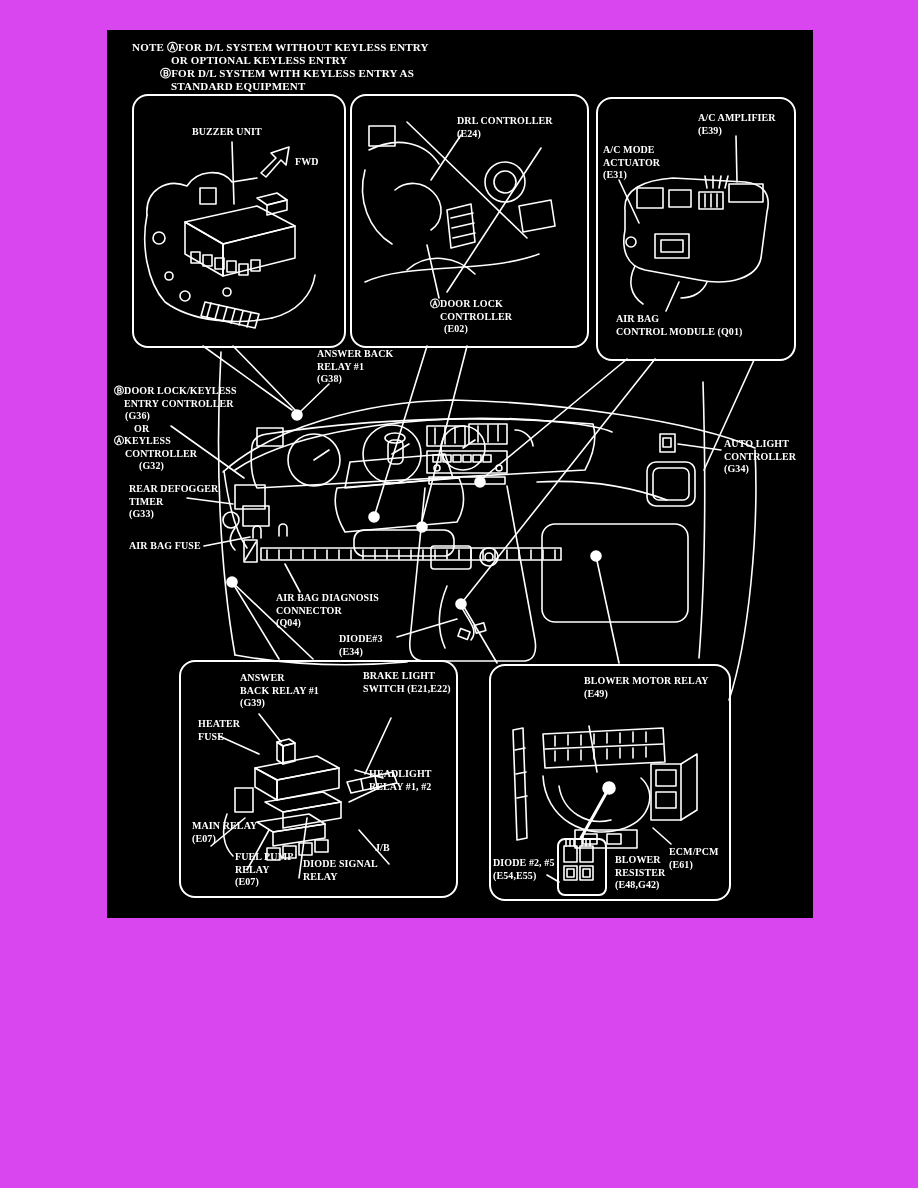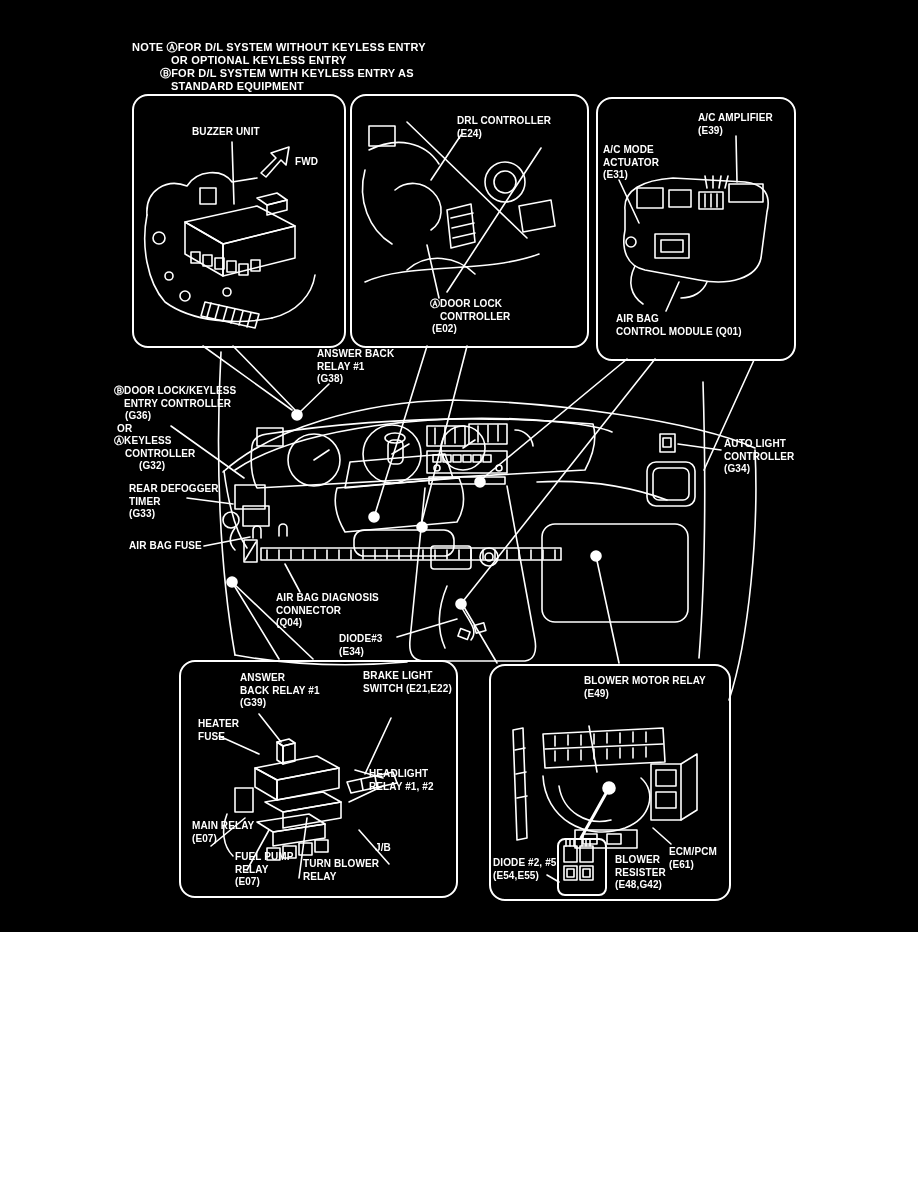--- a/index.html
+++ b/index.html
@@ -1,17 +1,17 @@
 <!DOCTYPE html>
 <html><head>
 <meta charset="utf-8">
 <style>
   html,body{margin:0;padding:0;background:#ffffff;}
-  #page{position:relative;width:918px;height:932px;background:#000000;overflow:hidden;
-        font-family:Liberation Sans, sans-serif;}
+  #page{position:relative;width:918px;height:1188px;background:#d946ef;overflow:hidden;
+        font-family:Liberation Serif, serif;}
   #figure{position:absolute;left:107px;top:30px;width:706px;height:888px;background:#000000;}
   .note-line{position:absolute;color:#fff;font-weight:bold;font-size:11px;line-height:13px;white-space:nowrap;letter-spacing:.2px;}
   .box{position:absolute;border:2px solid #ffffff;border-radius:16px;background:transparent;}
   .inset{position:absolute;border:2px solid #ffffff;border-radius:8px;background:transparent;}
   .lbl{position:absolute;color:#ffffff;font-weight:bold;font-size:10px;line-height:12.5px;white-space:nowrap;letter-spacing:.1px;}
   svg{position:absolute;left:0;top:0;pointer-events:none;}
 </style>
 </head>
 <body>
 
@@ -266,21 +266,21 @@
   <div class="lbl" style="left:85px;top:96px">BUZZER UNIT</div>
   <div class="lbl" style="left:188px;top:126px">FWD</div>
 
   <div class="lbl" style="left:350px;top:85px">
     <div>DRL CONTROLLER</div>
     <div>(E24)</div>
   </div>
   <div class="lbl" style="left:323px;top:268px">
     <div>ⒶDOOR LOCK</div>
     <div style="margin-left:10px">CONTROLLER</div>
-    <div style="margin-left:2px">(E02)</div>
+    <div style="margin-left:14px">(E02)</div>
   </div>
 
   <div class="lbl" style="left:591px;top:82px">
     <div>A/C AMPLIFIER</div>
     <div>(E39)</div>
   </div>
   <div class="lbl" style="left:496px;top:114px">
     <div>A/C MODE</div>
     <div>ACTUATOR</div>
     <div>(E31)</div>
@@ -292,21 +292,21 @@
 
   <div class="lbl" style="left:210px;top:318px">
     <div>ANSWER BACK</div>
     <div>RELAY #1</div>
     <div>(G38)</div>
   </div>
   <div class="lbl" style="left:7px;top:355px">
     <div>ⒷDOOR LOCK/KEYLESS</div>
     <div style="margin-left:10px">ENTRY CONTROLLER</div>
     <div style="margin-left:11px">(G36)</div>
-    <div style="margin-left:3px">OR</div>
+    <div style="margin-left:20px">OR</div>
     <div>ⒶKEYLESS</div>
     <div style="margin-left:11px">CONTROLLER</div>
     <div style="margin-left:25px">(G32)</div>
   </div>
   <div class="lbl" style="left:22px;top:453px">
     <div>REAR DEFOGGER</div>
     <div>TIMER</div>
     <div>(G33)</div>
   </div>
   <div class="lbl" style="left:22px;top:510px">AIR BAG FUSE</div>
@@ -345,21 +345,21 @@
   <div class="lbl" style="left:85px;top:790px">
     <div>MAIN RELAY</div>
     <div>(E07)</div>
   </div>
   <div class="lbl" style="left:128px;top:821px">
     <div>FUEL PUMP</div>
     <div>RELAY</div>
     <div>(E07)</div>
   </div>
   <div class="lbl" style="left:196px;top:828px">
-    <div>TURN BLOWER</div>
+    <div>DIODE SIGNAL</div>
     <div>RELAY</div>
   </div>
   <div class="lbl" style="left:268px;top:812px">J/B</div>
 
   <div class="lbl" style="left:477px;top:645px">
     <div>BLOWER MOTOR RELAY</div>
     <div>(E49)</div>
   </div>
   <div class="lbl" style="left:386px;top:827px">
     <div>DIODE #2, #5</div>

